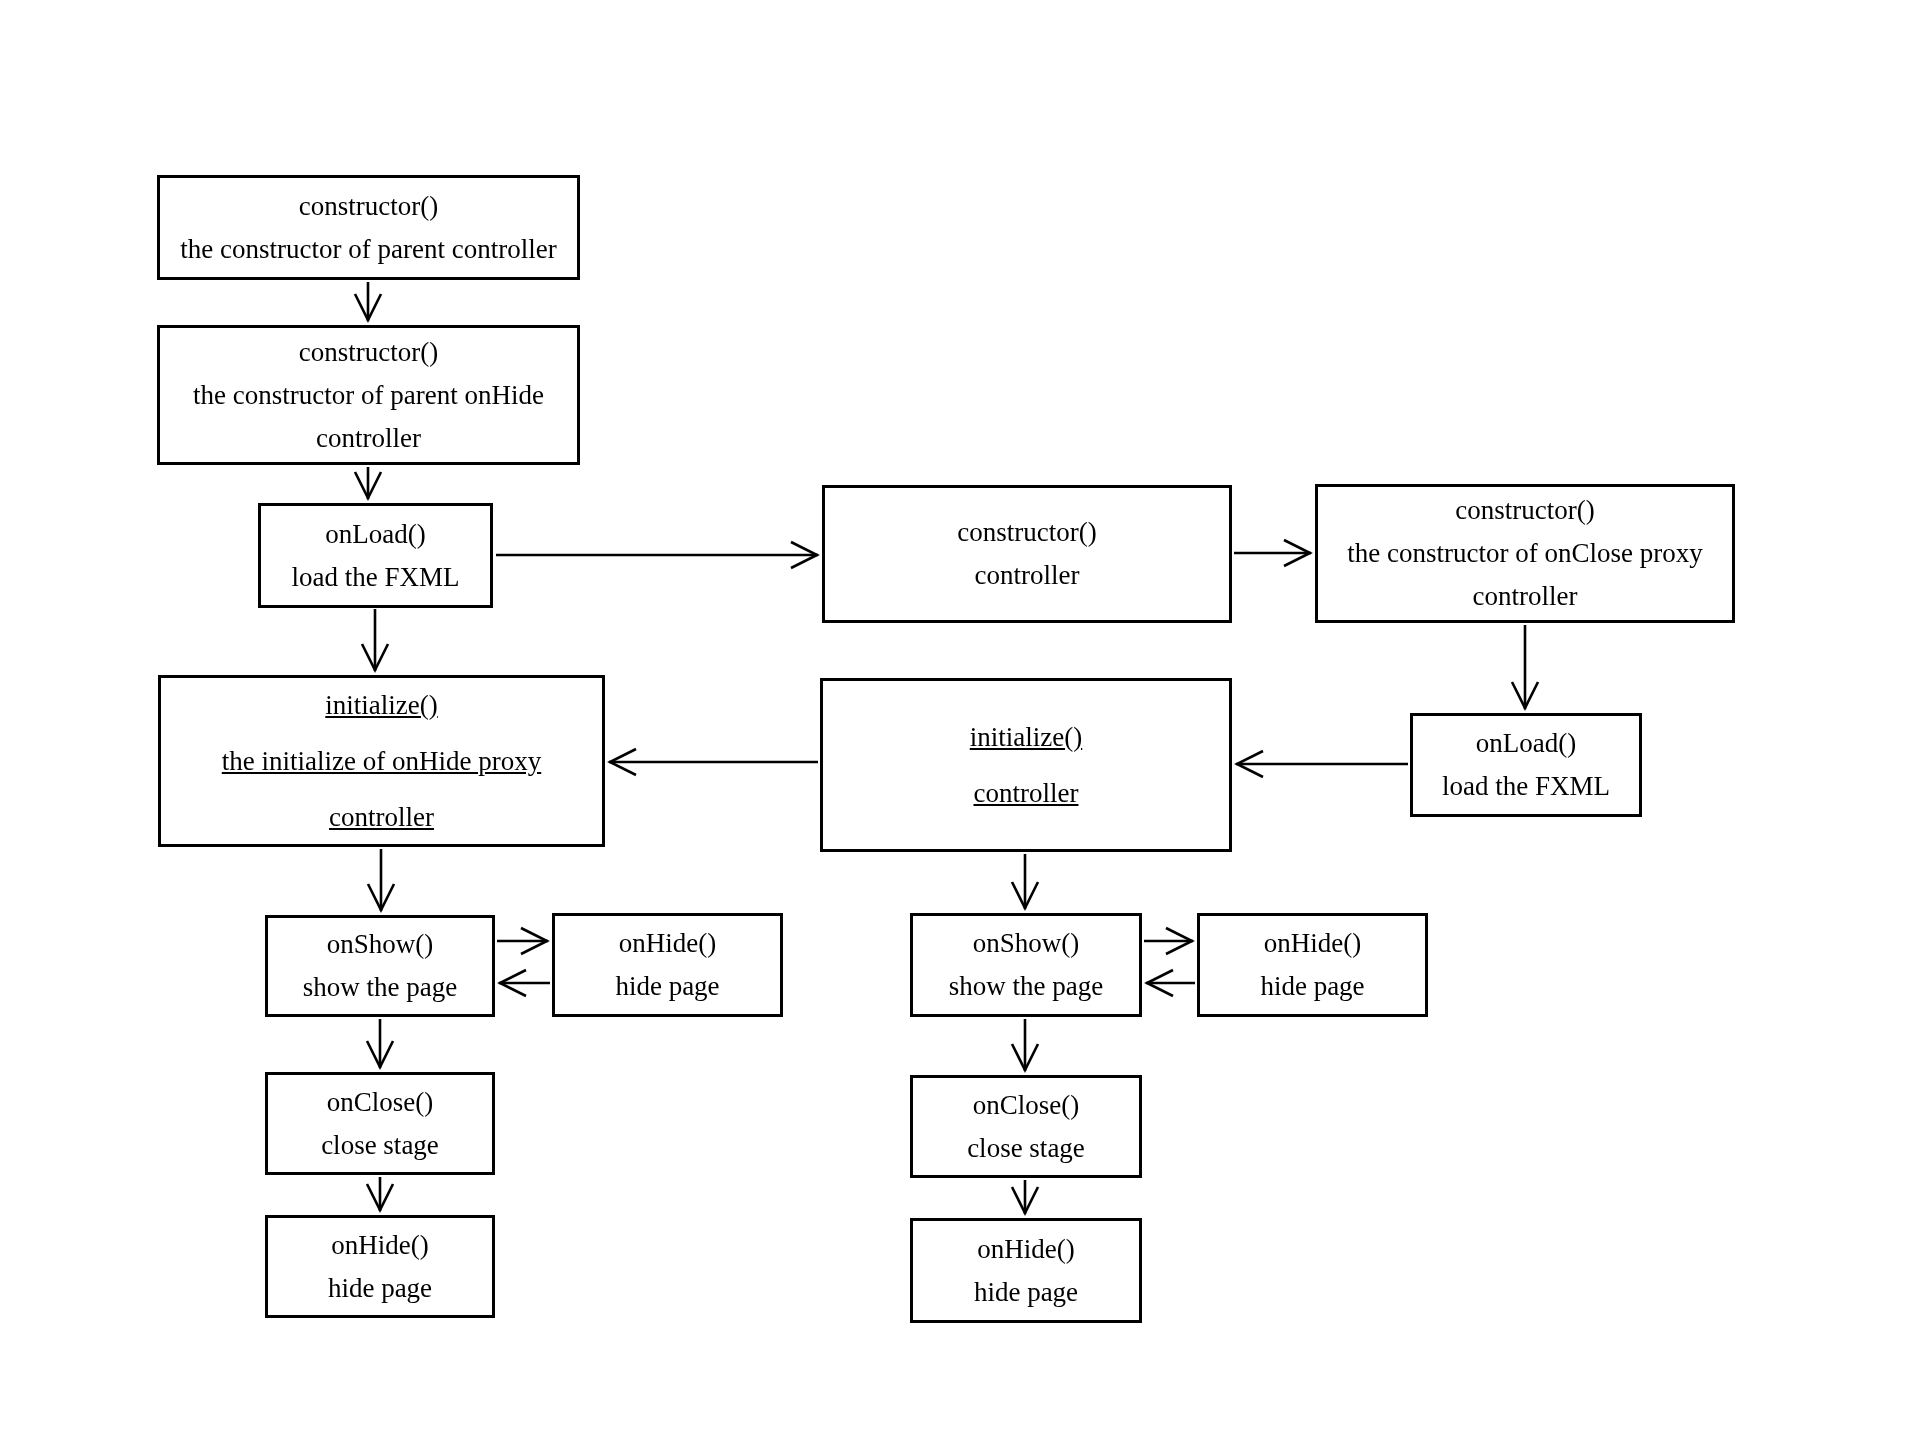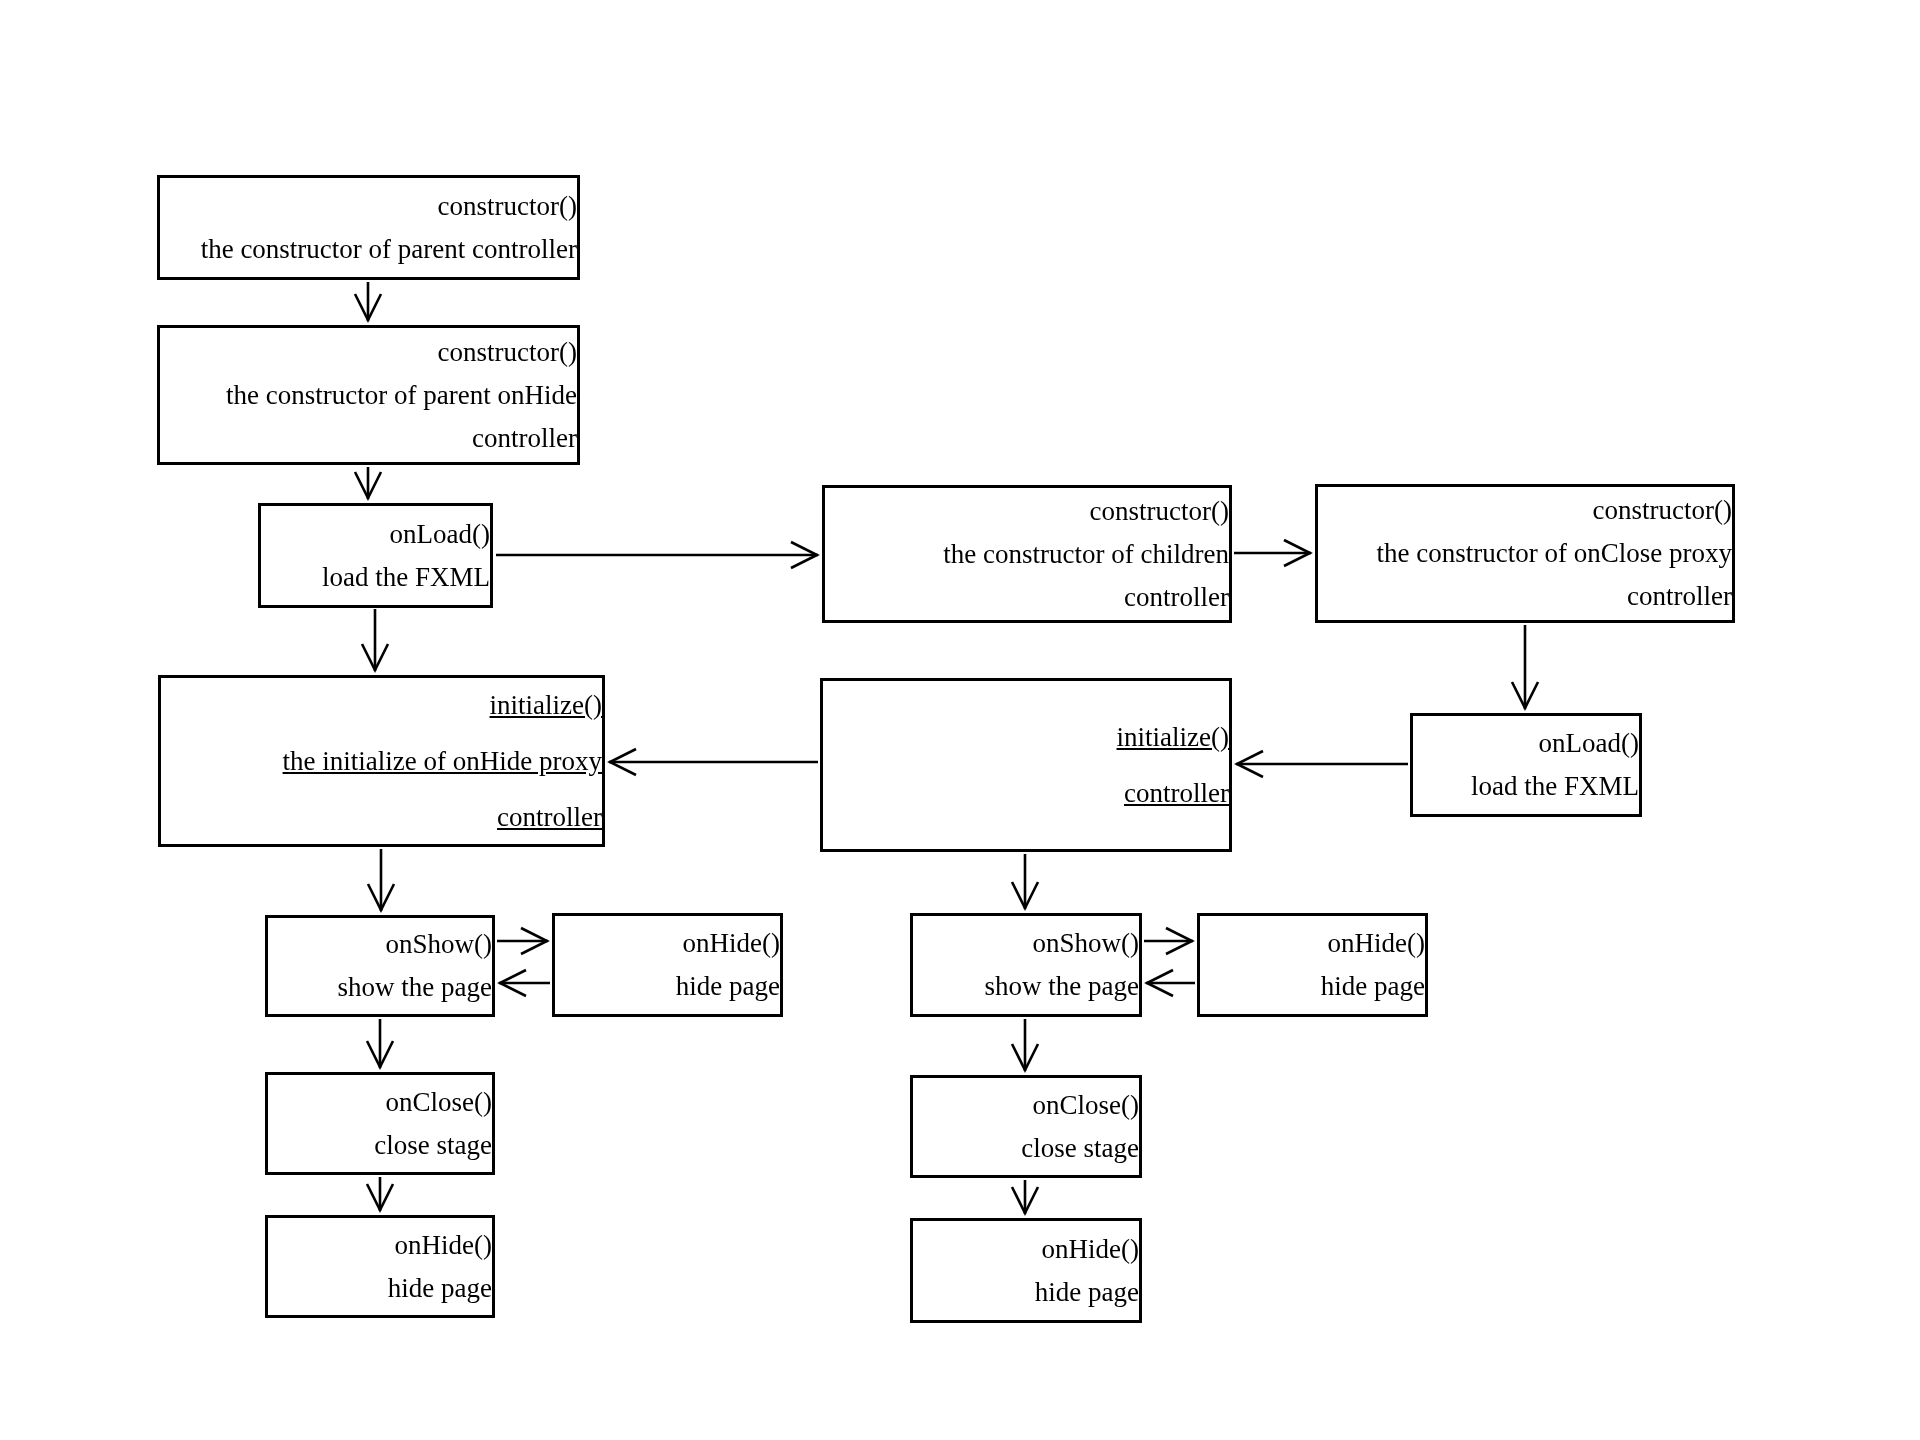--- a/index.html
+++ b/index.html
@@ -23,21 +23,21 @@
     width: 1920px;
     height: 1440px;
   }
   .node {
     position: absolute;
     box-sizing: border-box;
     border: 3px solid #000000;
     background: #ffffff;
     display: flex;
     flex-direction: column;
-    align-items: flex-end;
+    align-items: center;
     justify-content: center;
     text-align: center;
   }
   .node .line {
     font-size: 27px;
     line-height: 43px;
     white-space: nowrap;
   }
   .node.spacious .line {
     line-height: 56px;
@@ -86,21 +86,20 @@
       <div class="line">constructor()</div>
       <div class="line">the constructor of parent onHide</div>
       <div class="line">controller</div>
     </div>
     <div class="node" style="left: 258px; top: 503px; width: 235px; height: 105px;">
       <div class="line">onLoad()</div>
       <div class="line">load the FXML</div>
     </div>
     <div class="node" style="left: 822px; top: 485px; width: 410px; height: 138px;">
       <div class="line">constructor()</div>
-      <div class="line">the constructor of children</div>
       <div class="line">controller</div>
     </div>
     <div class="node" style="left: 1315px; top: 484px; width: 420px; height: 139px;">
       <div class="line">constructor()</div>
       <div class="line">the constructor of onClose proxy</div>
       <div class="line">controller</div>
     </div>
     <div class="node" style="left: 1410px; top: 713px; width: 232px; height: 104px;">
       <div class="line">onLoad()</div>
       <div class="line">load the FXML</div>

